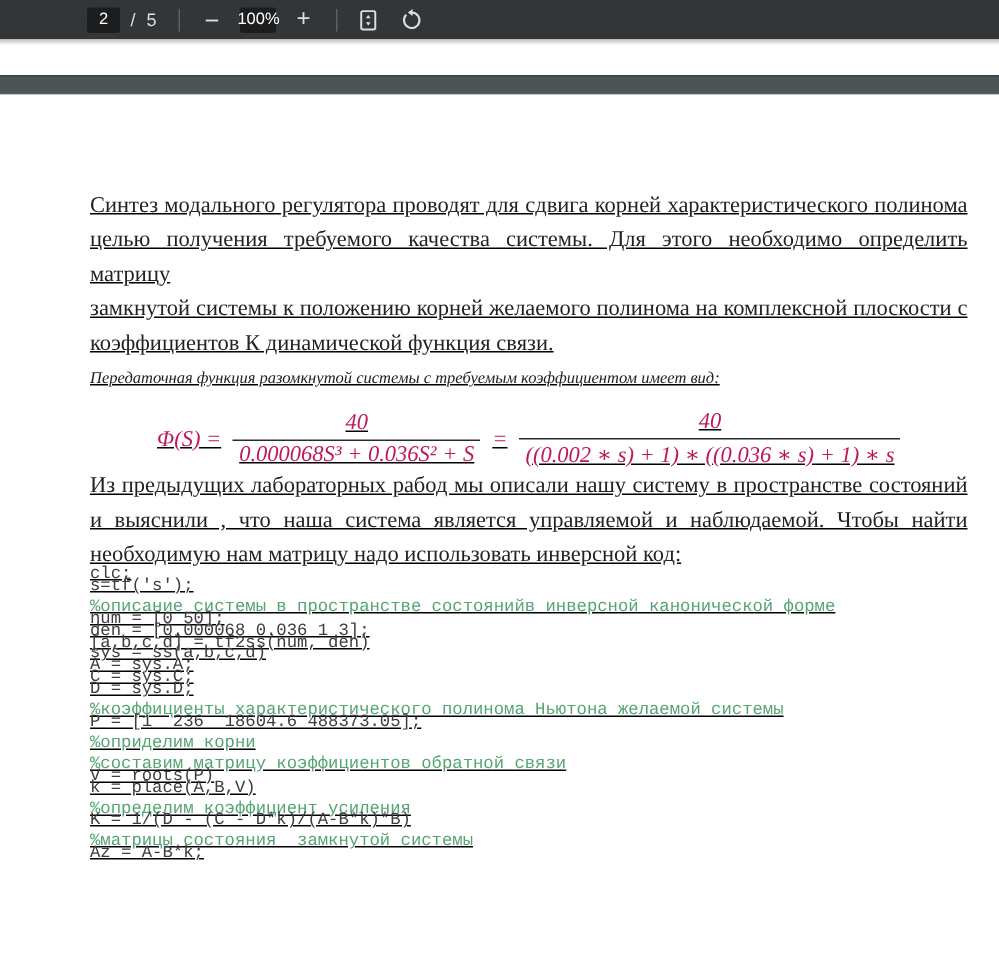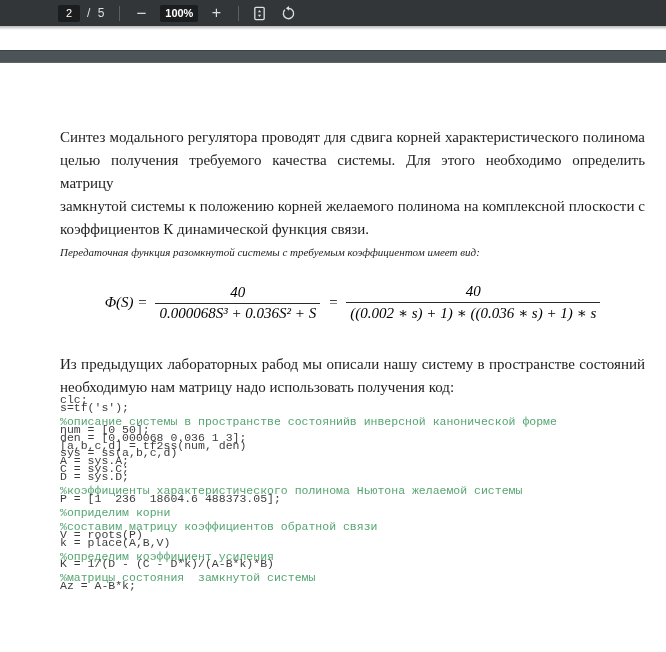--- a/index.html
+++ b/index.html
@@ -21,21 +21,21 @@
     height:26px;background:var(--toolbar-bg);
     display:flex;align-items:center;padding-left:58px;box-sizing:border-box;
     position:relative;z-index:3;
   }
   .tb-field{
     background:var(--toolbar-field-bg);color:#fff;border-radius:2px;
     font-size:11px;display:flex;align-items:center;justify-content:center;
     height:17px;border:none;box-sizing:border-box;
   }
   .page-field{width:22px;}
-  .zoom-field{width:38px;margin-left:10px;font-weight:bold;}
+  .zoom-field{width:24px;margin-left:10px;}
   .tb-text{color:var(--toolbar-text);font-size:12px;margin-left:7px;letter-spacing:2px;}
   .tb-sep{width:1px;height:15px;background:#5a6064;margin-left:13px;}
   .tb-btn{
     background:none;border:none;color:var(--toolbar-text);
     font-size:16px;line-height:1;padding:0;cursor:pointer;
     width:18px;height:18px;display:flex;align-items:center;justify-content:center;
   }
   .zoom-out-btn{margin-left:12px;font-size:17px;}
   .zoom-in-btn{margin-left:9px;}
   .fit-btn{margin-left:11px;}
@@ -45,42 +45,42 @@
     background:linear-gradient(rgba(0,0,0,0.28),rgba(0,0,0,0));z-index:2;
   }
   
   .p1-bottom{height:24px;background:#fff;}
   .page-gap{
     height:13px;background:var(--page-gap);
     border-top:1px solid #3b4245;border-bottom:1px solid #5d6366;box-sizing:border-box;
   }
   .page2{
     background:#fff;height:589px;box-sizing:border-box;
-    padding:63px 0 0 60px;overflow:hidden;
+    padding:63px 0 0 60px;overflow:hidden;text-decoration:underline;
   }
   .textcol{width:585px;}
   .para .pline{
     font-family:"Liberation Serif","DejaVu Serif",serif;
     font-size:15px;line-height:23px;color:var(--body-text);
     text-align:justify;text-align-last:justify;
   }
   .para .pline:last-child{text-align-last:left;}
   .caption{
     font-family:"Liberation Serif","DejaVu Serif",serif;font-style:italic;
     font-size:11px;line-height:23px;color:var(--body-text);
   }
   .formula{
-    margin-top:19px;width:585px;display:flex;align-items:center;justify-content:center;
+    margin-top:9px;width:585px;display:flex;align-items:center;justify-content:center;
     gap:8px;font-family:"Liberation Serif","DejaVu Serif",serif;font-style:italic;
-    font-size:15px;color:#000000;
+    font-size:15px;color:#be185d;
   }
   .frac{display:inline-flex;flex-direction:column;text-align:center;}
   .frac .num{padding:0 4px 2px;}
   .frac .den{border-top:1.3px solid #2a2a2a;padding:1px 4px 0;}
-  .para2{margin-top:31px;}
+  .para2{margin-top:0;}
   .code{
     margin-top:-6px;
     font-family:"Liberation Mono","DejaVu Sans Mono",monospace;
     font-size:11.5px;line-height:13.9px;color:var(--code-text);
   }
   .code .cline{white-space:pre;}
   .code .comment{color:var(--comment-green);}
 </style>
 </head>
 <body>
@@ -134,21 +134,22 @@
         </span>
         <span>=</span>
         <span class="frac">
           <span class="num">40</span>
           <span class="den">((0.002 ∗ s) + 1) ∗ ((0.036 ∗ s) + 1) ∗ s</span>
         </span>
       </div>
 
       <div class="para para2">
           <div class="pline">Из предыдущих лабораторных рабод мы описали нашу систему в пространстве состояний</div>
-          <div class="pline">необходимую нам матрицу надо использовать получения код:</div>
+          <div class="pline">и выяснили , что наша система является управляемой и наблюдаемой. Чтобы найти</div>
+          <div class="pline">необходимую нам матрицу надо использовать инверсной код:</div>
         </div>
 
       <div class="code">
           <div class="cline code">clc;</div>
           <div class="cline code">s=tf('s');</div>
           <div class="cline comment">%описание системы в пространстве состоянийв инверсной канонической форме</div>
           <div class="cline code">num = [0 50];</div>
           <div class="cline code">den = [0.000068 0.036 1 3];</div>
           <div class="cline code">[a,b,c,d] = tf2ss(num, den)</div>
           <div class="cline code">sys = ss(a,b,c,d)</div>

